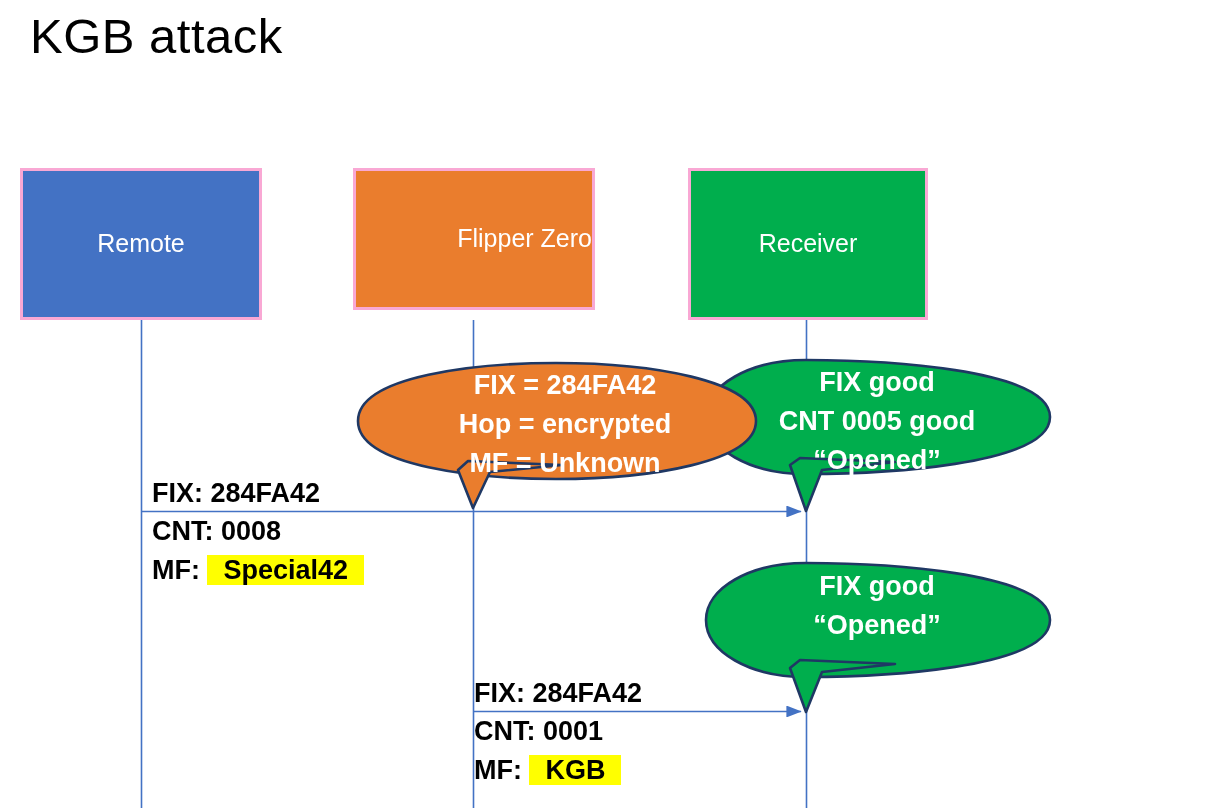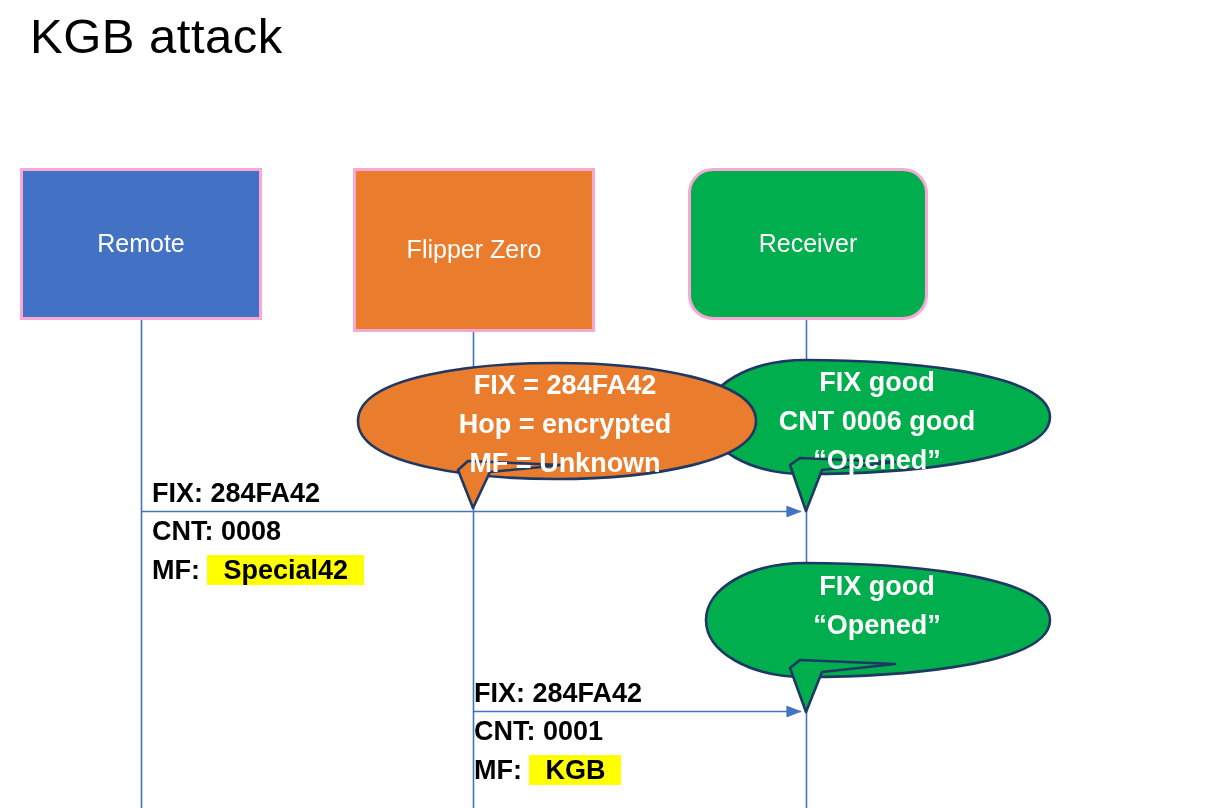--- a/index.html
+++ b/index.html
@@ -47,22 +47,22 @@
     justify-content: center;
   }
   .actor-label {
     color: #ffffff;
     font-size: 25px;
     font-weight: 400;
     line-height: 1.1;
     text-align: center;
   }
   #actor-remote   { left: 20px;  top: 168px; width: 242px; height: 152px; }
-  #actor-flipper  { left: 353px; top: 168px; width: 242px; height: 164px; }
-  #actor-receiver { left: 688px; top: 168px; width: 240px; height: 152px; border-radius: 25px; }
+  #actor-flipper  { left: 353px; top: 168px; width: 242px; height: 142px; justify-content: flex-end; }
+  #actor-receiver { left: 688px; top: 168px; width: 240px; height: 152px; }
 
   
   .msg-label {
     position: absolute;
     font-size: 27px;
     color: #000000;
     line-height: 1.42;
     white-space: nowrap;
   }
   .msg-line { display: block; font-weight: bold; }
@@ -149,21 +149,21 @@
   </div>
 
   <div id="callout-flipper-text" class="callout-text">
     <span class="msg-line">FIX = 284FA42</span>
     <span class="msg-line">Hop = encrypted</span>
     <span class="msg-line">MF = Unknown</span>
   </div>
 
   <div id="callout-recv1-text" class="callout-text">
     <span class="msg-line">FIX good</span>
-    <span class="msg-line">CNT 0006 good</span>
+    <span class="msg-line">CNT 0005 good</span>
     <span class="msg-line">“Opened”</span>
   </div>
 
   <div id="callout-recv2-text" class="callout-text">
     <span class="msg-line">FIX good</span>
     <span class="msg-line">“Opened”</span>
   </div>
 
   <div id="msg1" class="msg-label">
     <span class="msg-line">FIX: 284FA42</span>

